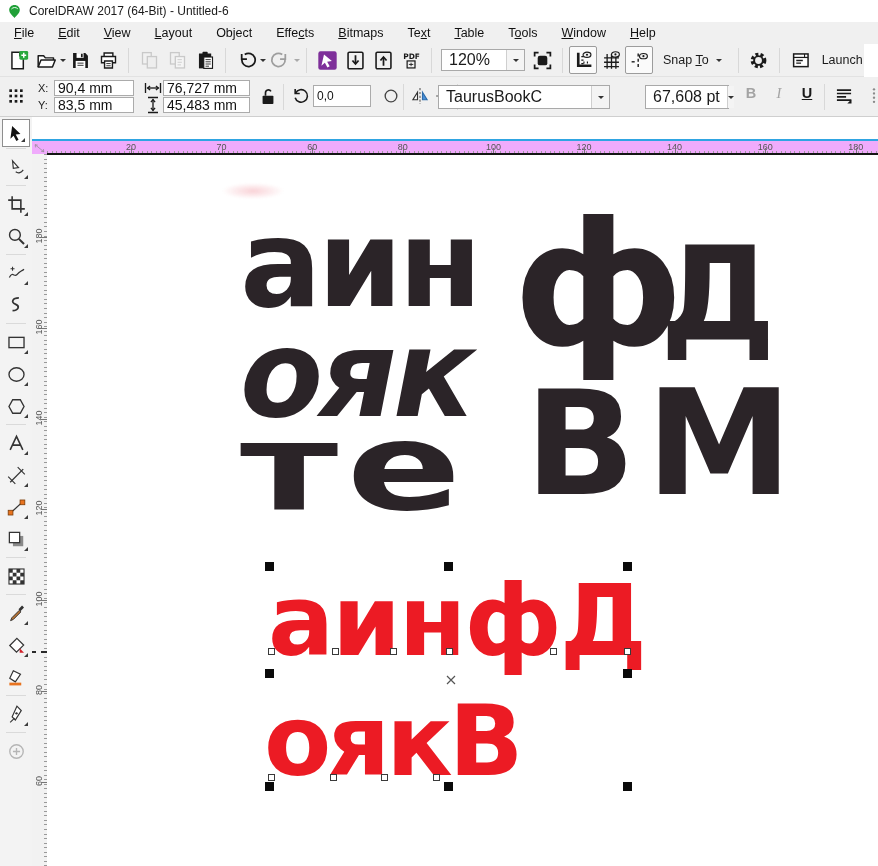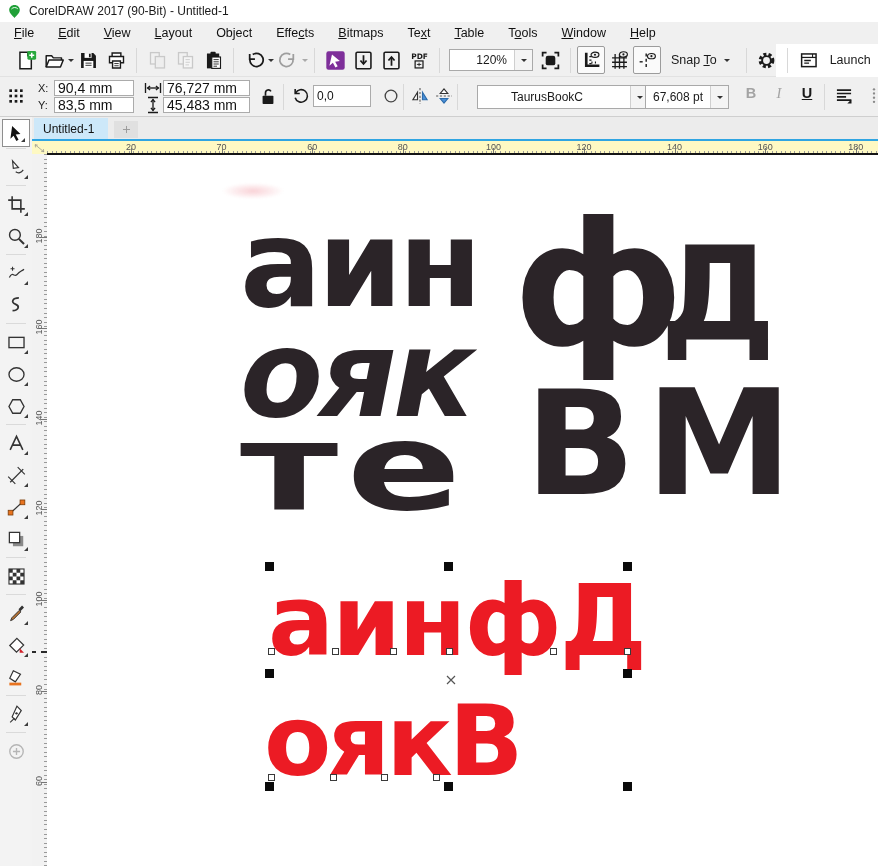--- a/index.html
+++ b/index.html
@@ -10,33 +10,33 @@
   .titlebar{position:absolute;left:0;top:0;width:878px;height:22px;background:#fff;
             display:flex;align-items:center;font-size:12px;}
   .titlebar .logo{width:15px;height:15px;margin:0 7px 0 7px;display:flex;}
   .titlebar .logo svg{width:15px;height:15px;}
   
   .menubar{position:absolute;left:0;top:22px;width:878px;height:22px;background:#f0f0f0;
            display:flex;align-items:center;font-size:12.5px;padding-left:2px;box-sizing:border-box;}
   .menu-item{padding:0 12px;line-height:22px;color:#111;}
   .menu-item u{text-decoration:underline;}
   
-  .toolbar{position:absolute;left:0;top:44px;width:776px;height:33px;background:#f0f0f0;
-           display:flex;align-items:center;padding-left:12px;box-sizing:border-box;
+  .toolbar{position:absolute;left:0;top:44px;width:864px;height:33px;background:#f0f0f0;
+           display:flex;align-items:center;padding-left:4px;box-sizing:border-box;
            border-bottom:1px solid #e2e2e2;}
   .tbtn{width:28px;height:28px;display:flex;align-items:center;justify-content:center;flex:0 0 auto;}
   .tbtn svg{width:21px;height:21px;}
   .tbtn.pressed{border:1px solid #9c9c9c;background:#fafafa;box-sizing:border-box;border-radius:2px;}
   .tbtn.disabled svg{opacity:.38;filter:grayscale(1);}
   .tsep{width:1px;height:25px;background:#d8d8d8;margin:0 6px;flex:0 0 auto;}
   .caret{width:0;height:0;border:3.5px solid transparent;border-top-color:#333;margin-top:4px;flex:0 0 auto;}
   .caret.dis{border-top-color:#aaa;}
   .combo{background:#fff;border:1px solid #a9a9a9;height:22px;display:flex;align-items:center;
          box-sizing:border-box;flex:0 0 auto;}
-  .combo .val{padding:0 7px;font-size:12px;white-space:nowrap;flex:1;text-align:right;}
+  .combo .val{padding:0 7px;font-size:16px;white-space:nowrap;flex:1;}
   .combo .cbtn{width:17px;height:100%;border-left:1px solid #cfcfcf;display:flex;align-items:center;
                justify-content:center;background:#f4f4f4;}
   .snapbox{display:flex;align-items:center;font-size:12.5px;margin:0 10px;flex:0 0 auto;}
   .snapbox .caret{margin-left:7px;}
   .launchbox{display:flex;align-items:center;font-size:12.5px;flex:0 0 auto;margin-left:2px;}
   .launchbox .tbtn{margin-right:6px;}
   
   .propbar{position:absolute;left:0;top:77px;width:878px;height:40px;background:#f0f0f0;
            border-bottom:1px solid #cfcfcf;box-sizing:border-box;}
   .propbar .ico{position:absolute;display:flex;align-items:center;justify-content:center;}
@@ -50,21 +50,21 @@
   .udark{color:#1a1a1a;text-decoration:underline;font-weight:bold;}
   
   .tabrow{position:absolute;left:32px;top:117px;width:846px;height:22px;background:#ececec;}
   .doctab{position:absolute;left:2px;top:1px;height:21px;background:#cde8f9;display:flex;
           align-items:center;font-size:12px;padding:0 14px 0 9px;color:#111;}
   .addtab{position:absolute;left:82px;top:4px;width:24px;height:17px;background:#e0e0e0;
           display:flex;align-items:center;justify-content:center;}
   .addtab svg{width:13px;height:13px;}
   .tabline{position:absolute;left:32px;top:139px;width:846px;height:2px;background:#2fa5e2;}
   
-  .hruler{position:absolute;left:32px;top:141px;width:846px;height:13px;background:#fef9c3;}
+  .hruler{position:absolute;left:32px;top:141px;width:846px;height:13px;background:#f0abfc;}
   .hruler::after{content:"";position:absolute;left:15px;right:0;bottom:0;height:3px;
       background:repeating-linear-gradient(90deg,#9a9a9a 0 1px,transparent 1px 4.53px);}
   .vruler{position:absolute;left:32px;top:154px;width:15px;height:712px;background:#f2f2f2;}
   .vruler::after{content:"";position:absolute;top:0;bottom:0;right:0;width:3px;
       background:repeating-linear-gradient(180deg,#9a9a9a 0 1px,transparent 1px 4.53px);}
   .htick{position:absolute;top:1px;font-size:9px;color:#555;transform:translateX(-50%);}
   .htickline{position:absolute;top:7px;width:1px;height:6px;background:#777;}
   .vtick{position:absolute;left:-3px;font-size:9px;color:#555;transform:rotate(-90deg);width:20px;text-align:center;}
   .vtickline{position:absolute;left:9px;width:6px;height:1px;background:#777;}
   .origin{position:absolute;left:33px;top:141px;width:14px;height:13px;}
@@ -96,21 +96,21 @@
 
 <div id="app">
 
   <div class="titlebar">
     <span class="logo">
         <svg viewBox="0 0 24 24" xmlns="http://www.w3.org/2000/svg">
           <path d="M12 1.5C17 1.5 20.5 5 20.5 9.3 20.5 15 15 18.5 12 22.5 9 18.5 3.5 15 3.5 9.3 3.5 5 7 1.5 12 1.5z" fill="#21a038"></path>
           <path d="M7.5 7.5C9.5 5 14.5 4.8 16.8 7.2" stroke="#eafff0" stroke-width="1.6" fill="none" stroke-linecap="round"></path>
         </svg>
       </span>
-    <span>CorelDRAW 2017 (90-Bit) - Untitled-1</span>
+    <span>CorelDRAW 2017 (64-Bit) - Untitled-6</span>
   </div>
 
   <div class="menubar" id="menubar">
       <span class="menu-item"><u>F</u>ile</span>
       <span class="menu-item"><u>E</u>dit</span>
       <span class="menu-item"><u>V</u>iew</span>
       <span class="menu-item"><u>L</u>ayout</span>
       <span class="menu-item">Object</span>
       <span class="menu-item">Effe<u>c</u>ts</span>
       <span class="menu-item"><u>B</u>itmaps</span>
@@ -345,21 +345,21 @@
         </svg>
       </span>
     <span class="ico" style="left:434px;top:9px;">
         <svg viewBox="0 0 24 24" xmlns="http://www.w3.org/2000/svg">
           <path d="M2.5 12h19" stroke="#555" stroke-width="1.3" stroke-dasharray="2.6 2"></path>
           <path d="M7.5 9h9L12 3.5 7.5 9z" fill="#fff" stroke="#333" stroke-width="1.4"></path>
           <path d="M7.5 15h9L12 20.5 7.5 15z" fill="#4a90d9" stroke="#2c6cab" stroke-width="1.4"></path>
         </svg>
       </span>
     <div class="psep" style="left:457px;"></div>
-    <div class="combo" style="position:absolute;left:477px;top:8px;width:172px;height:24px;gap:40px;">
+    <div class="combo" style="position:absolute;left:438px;top:8px;width:172px;height:24px;gap:40px;">
       <span class="val">TaurusBookC</span>
       <span class="cbtn">
           <span class="caret"></span>
         </span>
     </div>
     <div class="combo" style="position:absolute;left:645px;top:8px;width:84px;height:24px;">
       <span class="val">67,608 pt</span>
       <span class="cbtn">
           <span class="caret"></span>
         </span>
@@ -379,30 +379,20 @@
           <g fill="#8a8a8a">
             <circle cx="12" cy="4" r="1.4"></circle>
             <circle cx="12" cy="9" r="1.4"></circle>
             <circle cx="12" cy="14" r="1.4"></circle>
             <circle cx="12" cy="19" r="1.4"></circle>
           </g>
         </svg>
       </span>
   </div>
 
-  <div class="tabrow">
-    <div class="doctab">
-      <span>Untitled-1</span>
-    </div>
-    <div class="addtab">
-        <svg viewBox="0 0 24 24" xmlns="http://www.w3.org/2000/svg">
-          <path d="M12 5.5v13M5.5 12h13" stroke="#9a9a9a" stroke-width="1.8"></path>
-        </svg>
-      </div>
-  </div>
   <div class="tabline"></div>
 
   <div class="hruler" id="hruler">
       <span class="htick" style="left: 99px;">20</span>
       <div class="htickline" style="left: 99px;"></div>
       <span class="htick" style="left: 189.6px;">70</span>
       <div class="htickline" style="left: 189.6px;"></div>
       <span class="htick" style="left: 280.2px;">60</span>
       <div class="htickline" style="left: 280.2px;"></div>
       <span class="htick" style="left: 370.8px;">80</span>

